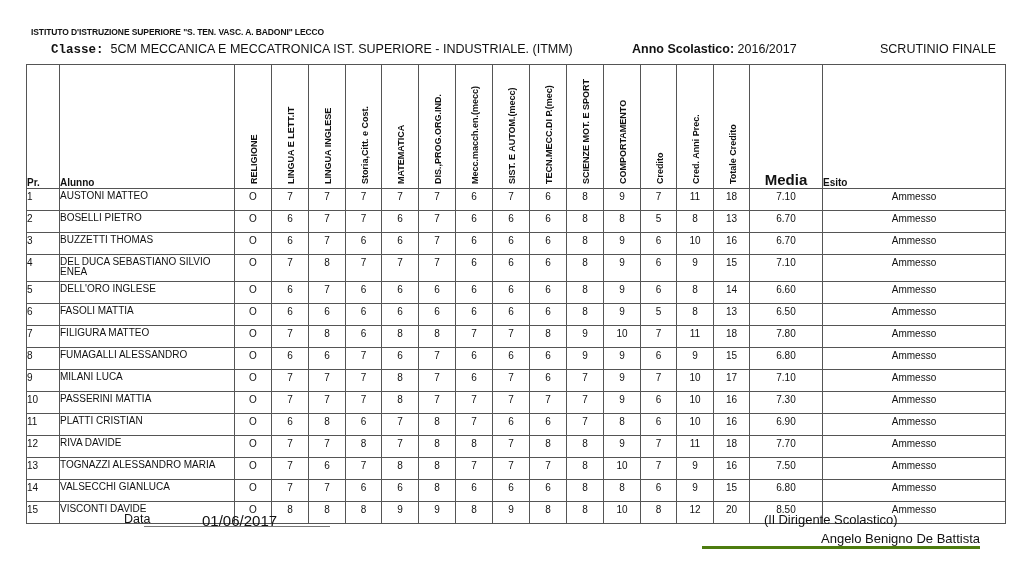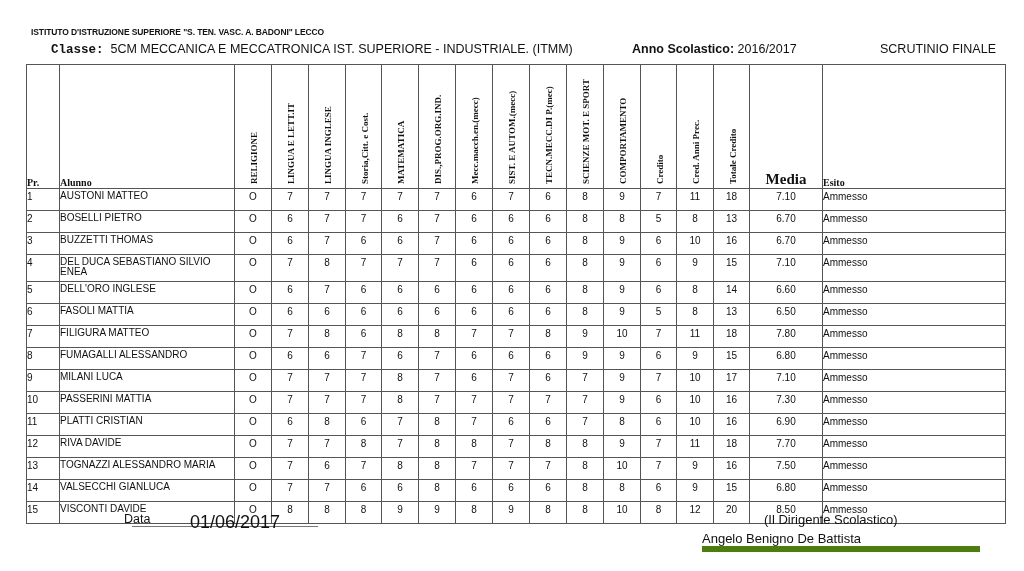--- a/index.html
+++ b/index.html
@@ -20,48 +20,48 @@
   .scrutinio { position: absolute; left: 880px; top: 42px; font-size: 12.5px; }
 
   table.grid {
     position: absolute; left: 26px; top: 64px;
     border-collapse: collapse; table-layout: fixed;
     font-size: 10px;
   }
   table.grid td, table.grid th {
     border: 1px solid #555; padding: 0; overflow: hidden;
   }
-  table.grid th { height: 123px; vertical-align: bottom; font-weight: bold; font-family: Liberation Serif, serif; }
+  table.grid th { height: 123px; vertical-align: bottom; font-weight: bold; }
   th.h-horiz { text-align: left; padding: 0 0 2px 1px; font-size: 10px; }
   th.h-media { padding-bottom: 2px; font-size: 15px; }
   th.h-vert { position: relative; }
   th.h-vert .vt {
     position: absolute; left: 50%; bottom: 4px;
     transform-origin: left bottom;
     transform: translateX(6px) rotate(-90deg);
     white-space: nowrap; font-size: 9px; font-weight: bold;
   }
   table.grid td { height: 19px; vertical-align: top; padding-top: 2px; }
   td.c { text-align: center; }
   td.pr { text-align: left; padding-left: 1px; }
   td.name { text-align: left; padding-left: 2px; line-height: 10px; padding-top: 3px; }
-  td.esito { text-align: left; padding-left: 0; }
+  td.esito { text-align: center; padding-left: 0; }
   tr.tall td { height: 24px; }
   .thick-l { border-left: 1.6px solid #222 !important; }
 
   .data-label { position: absolute; left: 112px; top: 512px; font-size: 12.5px; margin-left: 12px; }
   .data-line {
-    position: absolute; left: 132px; top: 514px; width: 186px; height: 12px;
-    border-bottom: 1px solid #777; font-size: 18px; text-align: right;
+    position: absolute; left: 144px; top: 514px; width: 186px; height: 12px;
+    border-bottom: 1px solid #777; font-size: 15px; text-align: right;
   }
   .data-line span { position: absolute; left: 58px; top: -2px; }
   .dirigente { position: absolute; left: 764px; top: 512px; font-size: 13px; }
   .firma {
     position: absolute; left: 702px; top: 531px; width: 278px; height: 15px;
-    border-bottom: 6px solid #4d7c0f; font-size: 13px; text-align: left;
+    border-bottom: 3px solid #4d7c0f; font-size: 13px; text-align: right;
   }
 </style>
 </head>
 <body>
 
 <div class="school">ISTITUTO D'ISTRUZIONE SUPERIORE "S. TEN. VASC. A. BADONI" LECCO</div>
 <div class="classe">
   <b>Classe:</b>&nbsp;
   <span>5CM MECCANICA E MECCATRONICA  IST. SUPERIORE - INDUSTRIALE. (ITMM)</span>
 </div>

